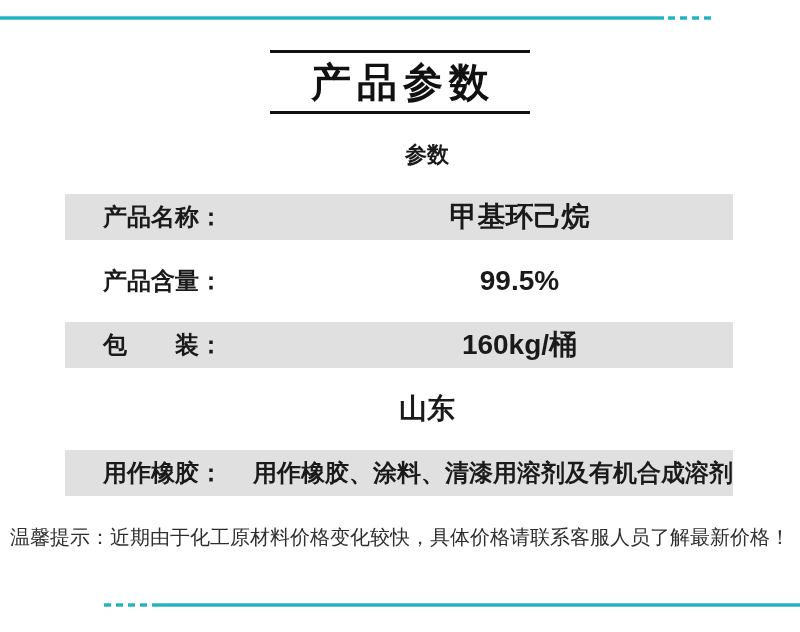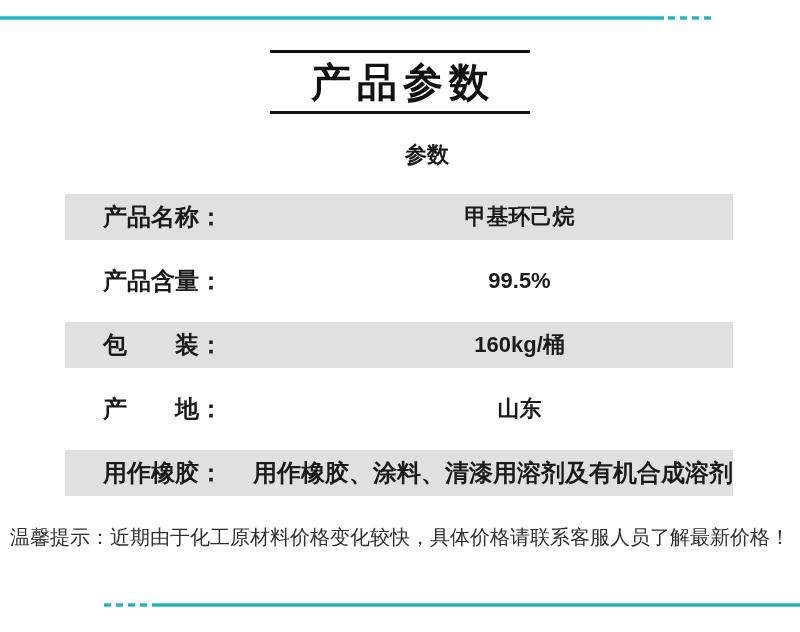--- a/index.html
+++ b/index.html
@@ -65,21 +65,21 @@
   }
   .trow.shaded { background: #e0e0e0; }
   .trow .col-label {
     width: 185px;
     padding-left: 38px;
     box-sizing: border-box;
     font-weight: bold;
     font-size: 24px;
     white-space: nowrap;
   }
-  .trow .col-value { font-size: 22px; font-weight: bold; }
+  .trow .col-value { font-size: 28px; font-weight: bold; }
   .trow.row-usage .col-value { padding-left: 0; font-size: 24px; text-align: right; }
 
   
   .note {
     position: absolute;
     top: 524px;
     left: 0;
     width: 800px;
     text-align: center;
     font-size: 20px;
@@ -120,21 +120,20 @@
       <div class="col-label">产品含量：</div>
       <div class="col-value">99.5%</div>
     </div>
 
     <div class="trow shaded">
       <div class="col-label">包　　装：</div>
       <div class="col-value">160kg/桶</div>
     </div>
 
     <div class="trow">
-      <div class="col-label">产　　地：</div>
       <div class="col-value">山东</div>
     </div>
 
     <div class="trow shaded row-usage">
       <div class="col-label">用作橡胶：</div>
       <div class="col-value">用作橡胶、涂料、清漆用溶剂及有机合成溶剂</div>
     </div>
 
   </div>
 

